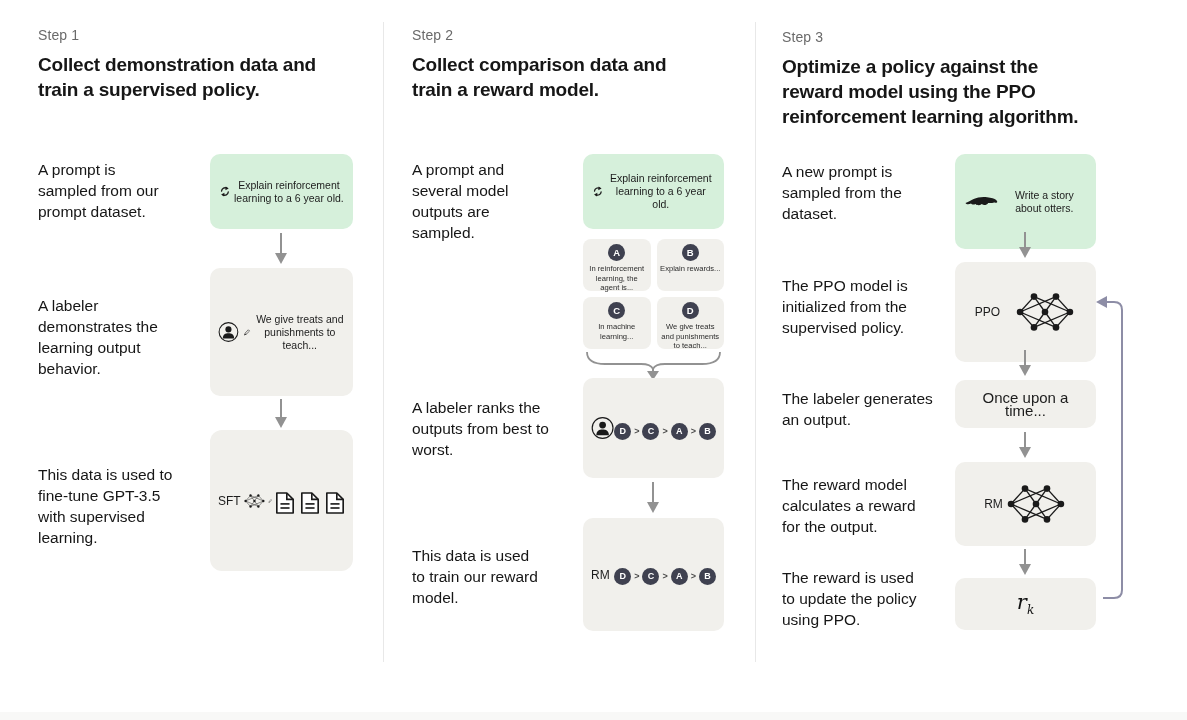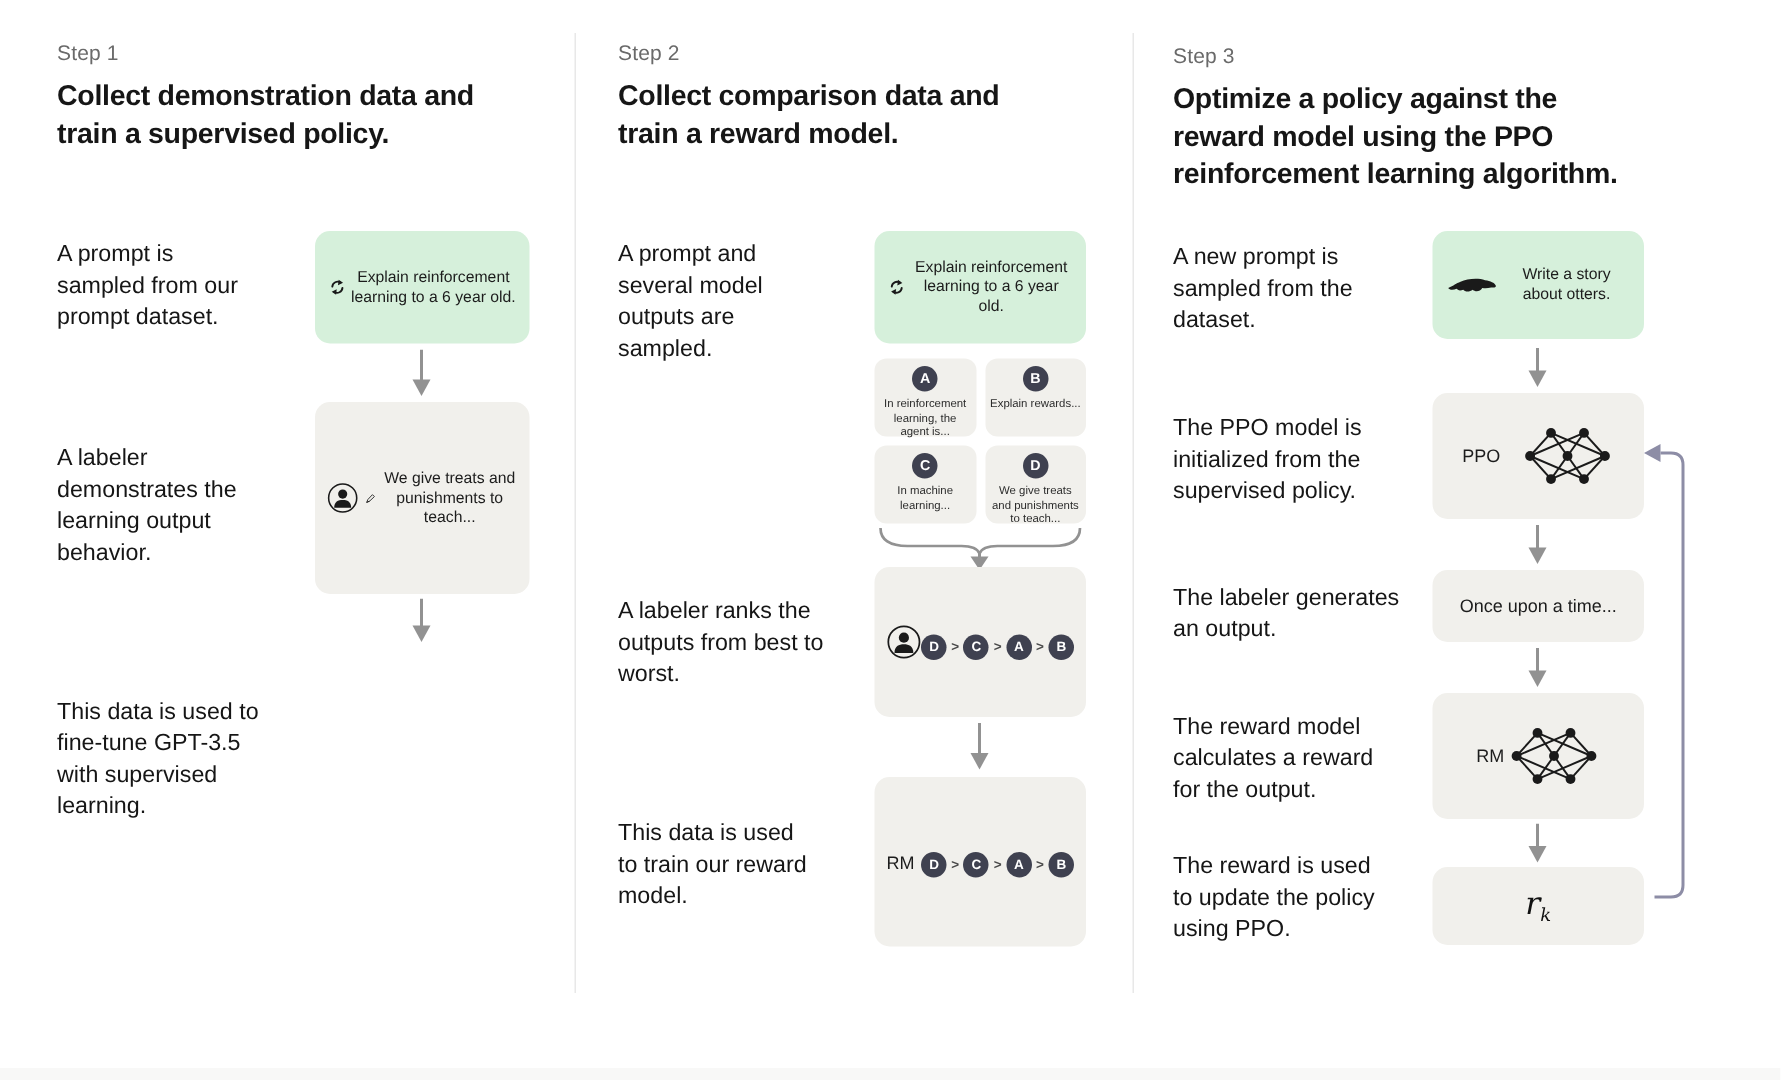--- a/index.html
+++ b/index.html
@@ -120,20 +120,40 @@
         <use href="#pencil"></use>
       </svg>
     <span class="card-text">We give treats and punishments to teach...</span>
   </div>
 
   <svg class="abs" style="left:274px;top:399px" width="14" height="30" viewBox="0 0 14 30">
     <line x1="7" y1="0" x2="7" y2="19" stroke="var(--arrow)" stroke-width="2"></line>
       <polygon points="1,18 13,18 7,29" fill="var(--arrow)"></polygon>
   </svg>
 
+  <div class="card gray" style="left:210px;top:430px;width:143px;height:141px;padding:8px;gap:3px;border-radius:12px">
+    <span class="model-label">SFT</span>
+    <svg width="76" height="56" viewBox="0 0 80 60">
+        <use href="#nn"></use>
+      </svg>
+    <svg width="16" height="16" viewBox="0 0 24 24">
+        <use href="#pencil"></use>
+      </svg>
+    <div class="docs-row">
+      <svg width="20" height="24" viewBox="0 0 22 26">
+          <use href="#doc"></use>
+        </svg>
+      <svg width="20" height="24" viewBox="0 0 22 26">
+          <use href="#doc"></use>
+        </svg>
+      <svg width="20" height="24" viewBox="0 0 22 26">
+          <use href="#doc"></use>
+        </svg>
+    </div>
+  </div>
 
   <div class="abs step-label" style="left:412px;top:27px">Step 2</div>
   <div class="abs step-title" style="left:412px;top:52px;width:280px">Collect comparison data and train a reward model.</div>
 
   <div class="abs caption" style="left:412px;top:159px;width:120px">A prompt and several model outputs are sampled.</div>
   <div class="abs caption" style="left:412px;top:397px;width:150px">A labeler ranks the outputs from best to worst.</div>
   <div class="abs caption" style="left:412px;top:545px;width:130px">This data is used to train our reward model.</div>
 
   <div class="card green" style="left:583px;top:154px;width:141px;height:75px;padding:6px 9px;gap:3px">
     <svg width="23" height="23" viewBox="0 0 28 28">
@@ -205,46 +225,46 @@
 
   <div class="abs step-label" style="left:782px;top:29px">Step 3</div>
   <div class="abs step-title" style="left:782px;top:54px;width:302px">Optimize a policy against the reward model using the PPO reinforcement learning algorithm.</div>
 
   <div class="abs caption" style="left:782px;top:161px;width:120px">A new prompt is sampled from the dataset.</div>
   <div class="abs caption" style="left:782px;top:275px;width:158px">The PPO model is initialized from the supervised policy.</div>
   <div class="abs caption" style="left:782px;top:388px;width:162px">The labeler generates an output.</div>
   <div class="abs caption" style="left:782px;top:474px;width:150px">The reward model calculates a reward for the output.</div>
   <div class="abs caption" style="left:782px;top:567px;width:140px">The reward is used to update the policy using PPO.</div>
 
-  <div class="card green" style="left:955px;top:154px;width:141px;height:72px;padding:6px 9px;gap:2px">
+  <div class="card green" style="left:955px;top:154px;width:141px;height:95px;padding:6px 9px;gap:2px">
     <svg width="36" height="19" viewBox="0 0 48 24">
         <use href="#otter"></use>
       </svg>
     <span class="card-text" style="width:86px">Write a story about otters.</span>
   </div>
 
   <svg class="abs" style="left:1018px;top:232px" width="14" height="27" viewBox="0 0 14 27">
     <line x1="7" y1="0" x2="7" y2="16" stroke="var(--arrow)" stroke-width="2"></line>
       <polygon points="1,15 13,15 7,26" fill="var(--arrow)"></polygon>
   </svg>
 
-  <div class="card gray" style="left:955px;top:262px;width:141px;height:84px;padding:6px;gap:14px">
+  <div class="card gray" style="left:955px;top:262px;width:141px;height:100px;padding:6px;gap:14px">
     <span class="model-label">PPO</span>
     <svg width="62" height="44" viewBox="0 0 80 60">
         <use href="#nn"></use>
       </svg>
   </div>
 
   <svg class="abs" style="left:1018px;top:350px" width="14" height="27" viewBox="0 0 14 27">
     <line x1="7" y1="0" x2="7" y2="16" stroke="var(--arrow)" stroke-width="2"></line>
       <polygon points="1,15 13,15 7,26" fill="var(--arrow)"></polygon>
   </svg>
 
   <div class="card gray" style="left:955px;top:380px;width:141px;height:48px;padding:6px">
-    <span class="card-text" style="font-size:12px">Once upon a time...</span>
+    <span class="card-text" style="font-size:15px">Once upon a time...</span>
   </div>
 
   <svg class="abs" style="left:1018px;top:432px" width="14" height="27" viewBox="0 0 14 27">
     <line x1="7" y1="0" x2="7" y2="16" stroke="var(--arrow)" stroke-width="2"></line>
       <polygon points="1,15 13,15 7,26" fill="var(--arrow)"></polygon>
   </svg>
 
   <div class="card gray" style="left:955px;top:462px;width:141px;height:84px;padding:6px;gap:2px">
     <span class="model-label">RM</span>
     <svg width="62" height="44" viewBox="0 0 80 60">

